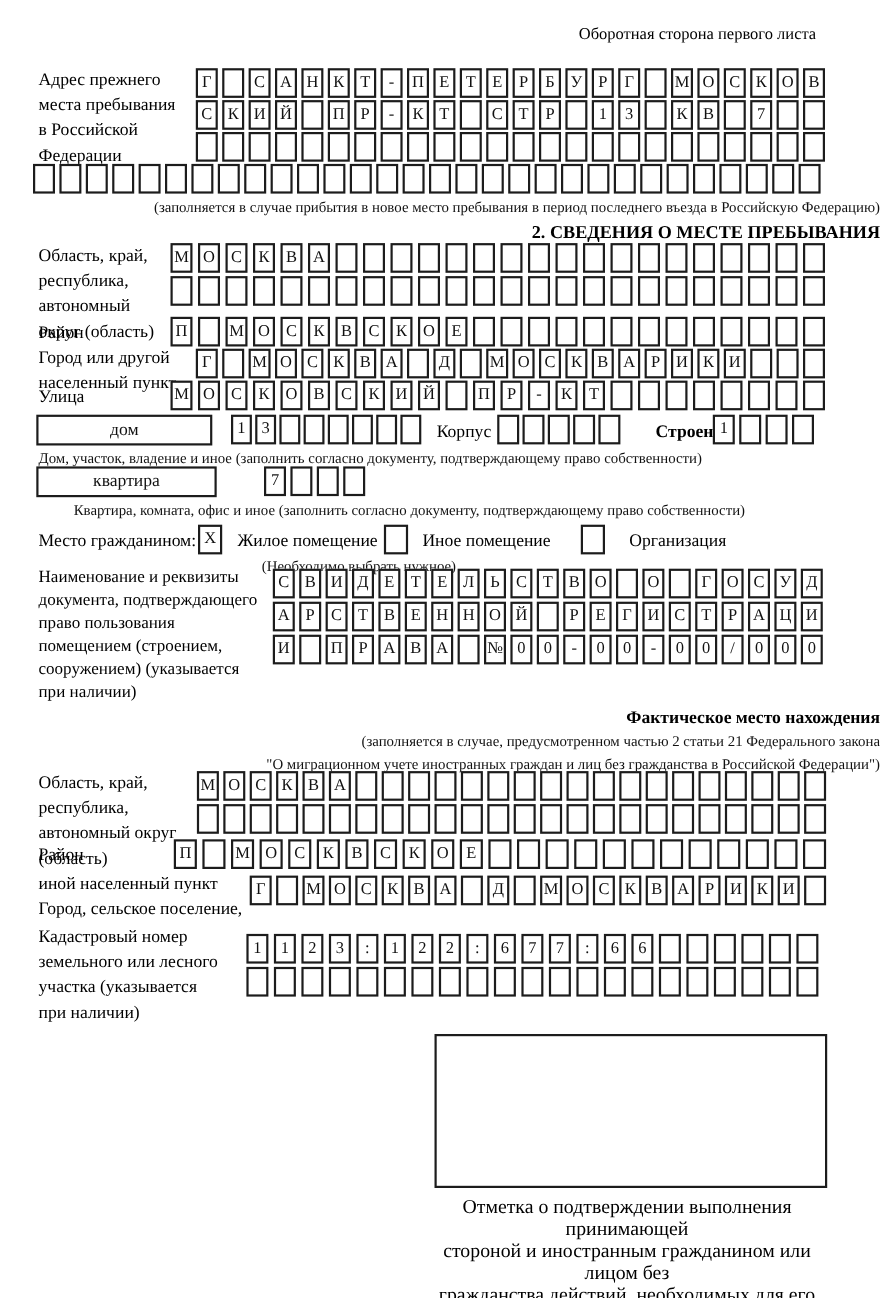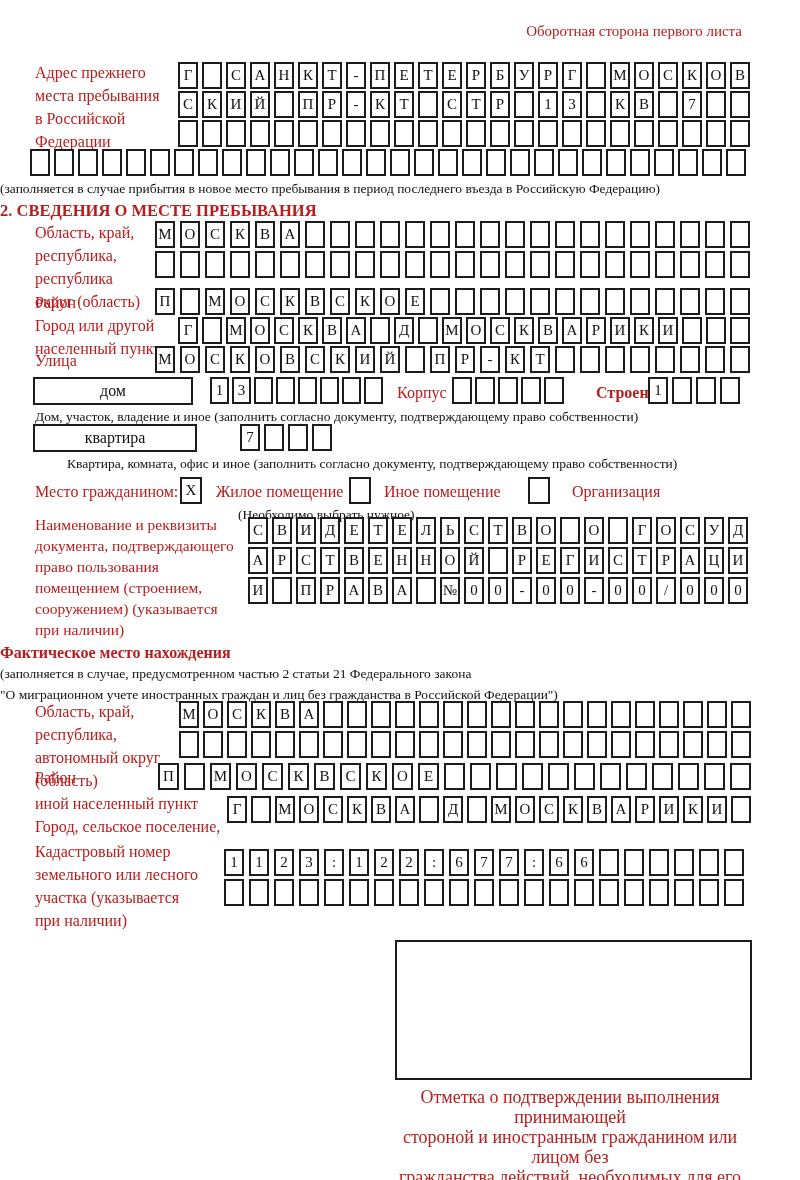--- a/index.html
+++ b/index.html
@@ -1,21 +1,21 @@
 <!DOCTYPE html>
 <html><head>
 <meta charset="utf-8">
 <style>
   html,body{margin:0;padding:0;background:#fff;}
   #page{position:relative;width:800px;height:1180px;background:#fff;overflow:hidden;
         font-family:"Liberation Serif", serif;color:#111;}
-  .lbl{position:absolute;font:16px/23px "Liberation Serif", serif;color:#b91c1c;}
+  .lbl{position:absolute;font:16px/23px "Liberation Serif", serif;color:#000000;}
   .lbl2{line-height:21px;}
   .cap{position:absolute;font:13.5px "Liberation Serif", serif;color:#111;}
-  .center{left:0;right:0;text-align:left;}
+  .center{left:0;right:0;text-align:right;}
   .bold{font-weight:bold;}
   .cellrow{position:absolute;display:flex;gap:4px;}
   .cellrow.g5{gap:5px;}
   .cellrow.g3{gap:3px;}
   .cell{box-sizing:border-box;flex:0 0 auto;width:20px;height:27px;border:2px solid #1c1c1c;
         display:flex;align-items:center;justify-content:center;
         font:15px "Liberation Serif", serif;background:#fff;}
   .w21 .cell{width:21px;}
   .w19 .cell{width:19px;}
   .cell-abs{position:absolute;width:22px;height:27px;border:2px solid #1c1c1c;box-sizing:border-box;
@@ -147,21 +147,21 @@
       <span class="cell"></span>
       <span class="cell"></span>
     </div>
   <div class="cap center" style="top:181px;">(заполняется в случае прибытия в новое место пребывания в период последнего въезда в Российскую Федерацию)</div>
 
   <div class="lbl center bold" style="top:199px;position:absolute;font-size:16.5px;">2. СВЕДЕНИЯ О МЕСТЕ ПРЕБЫВАНИЯ</div>
 
   <div class="lbl" style="left:35px;top:221px;">
       <div>Область, край,</div>
       <div>республика,</div>
-      <div>республика</div>
+      <div>автономный</div>
       <div>округ (область)</div>
     </div>
   <div class="cellrow g5" style="left:155px;top:221px;">
       <span class="cell">М</span>
       <span class="cell">О</span>
       <span class="cell">С</span>
       <span class="cell">К</span>
       <span class="cell">В</span>
       <span class="cell">А</span>
       <span class="cell"></span>

